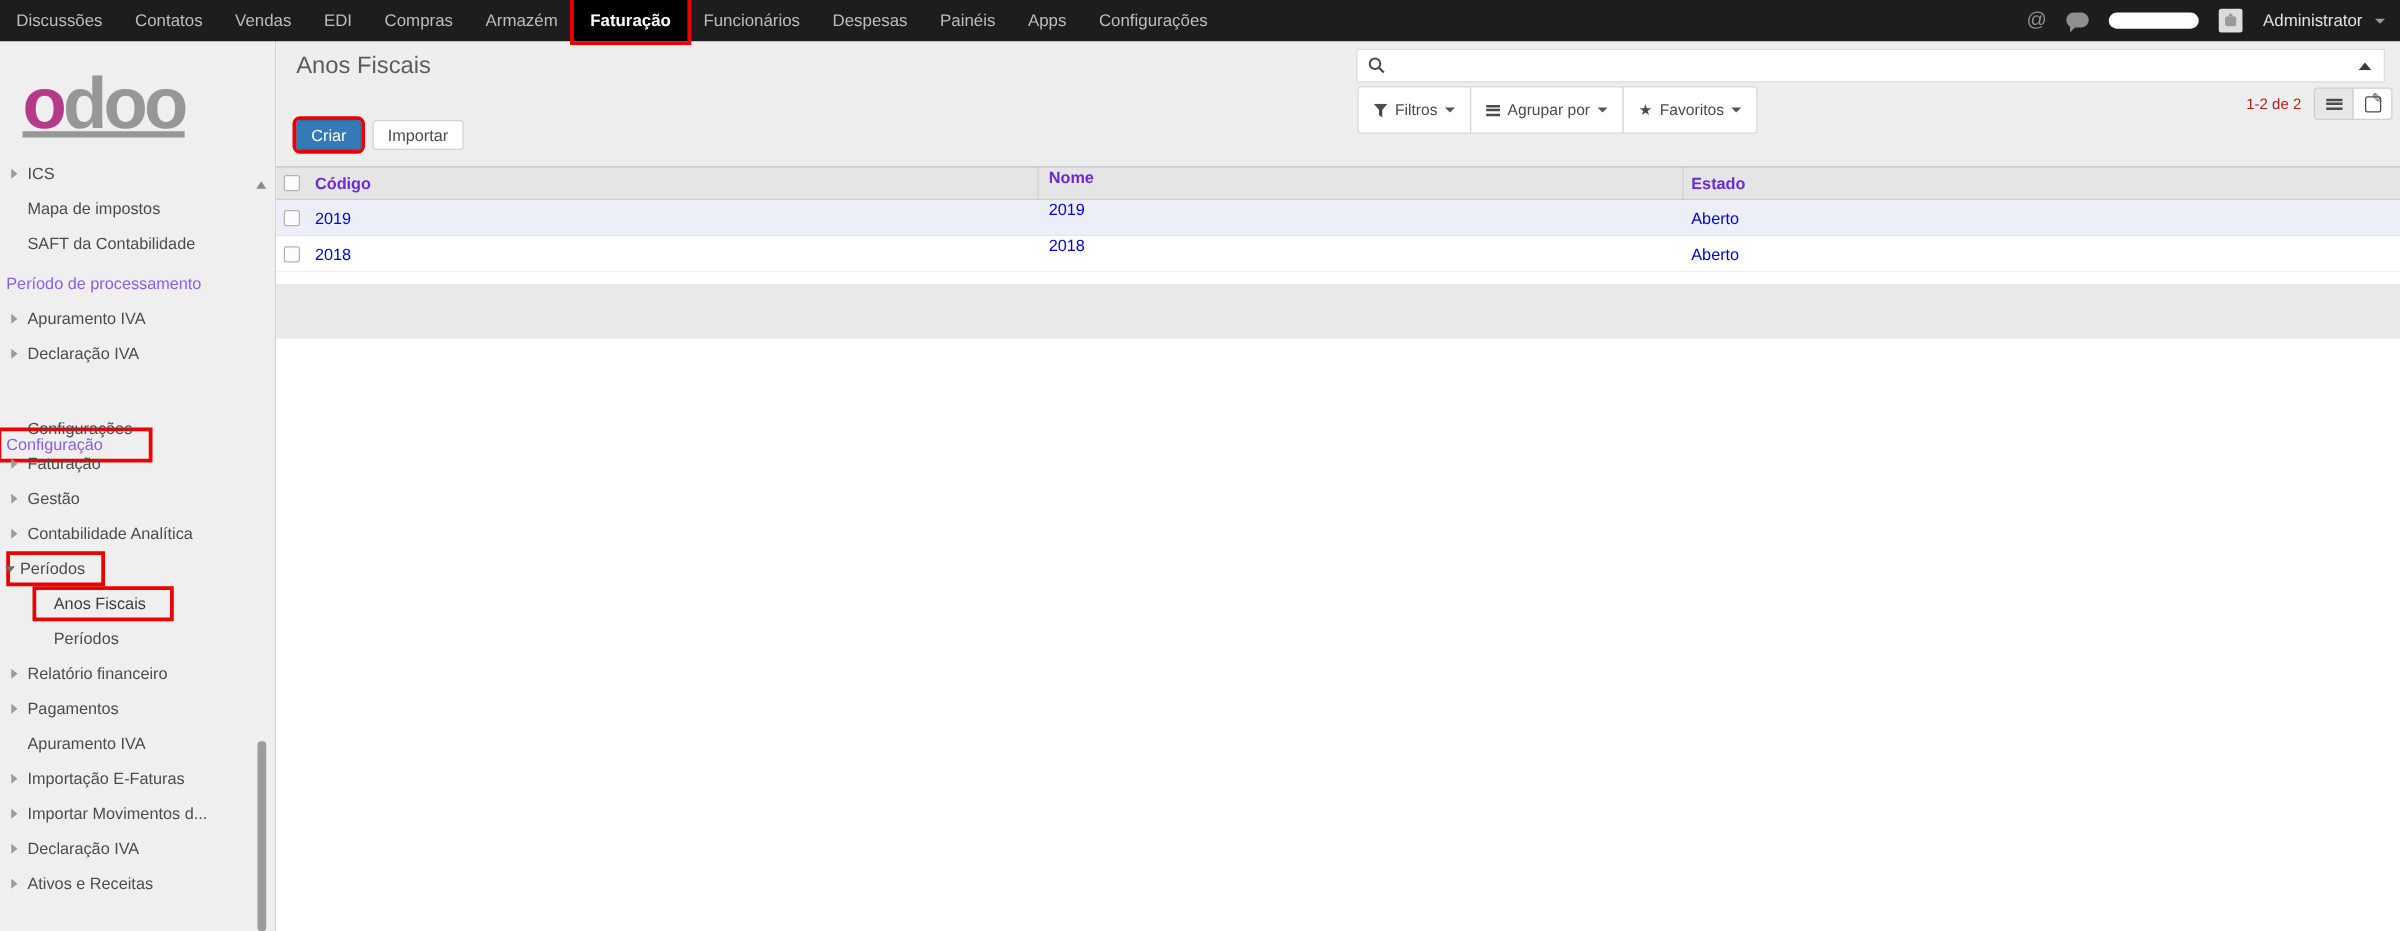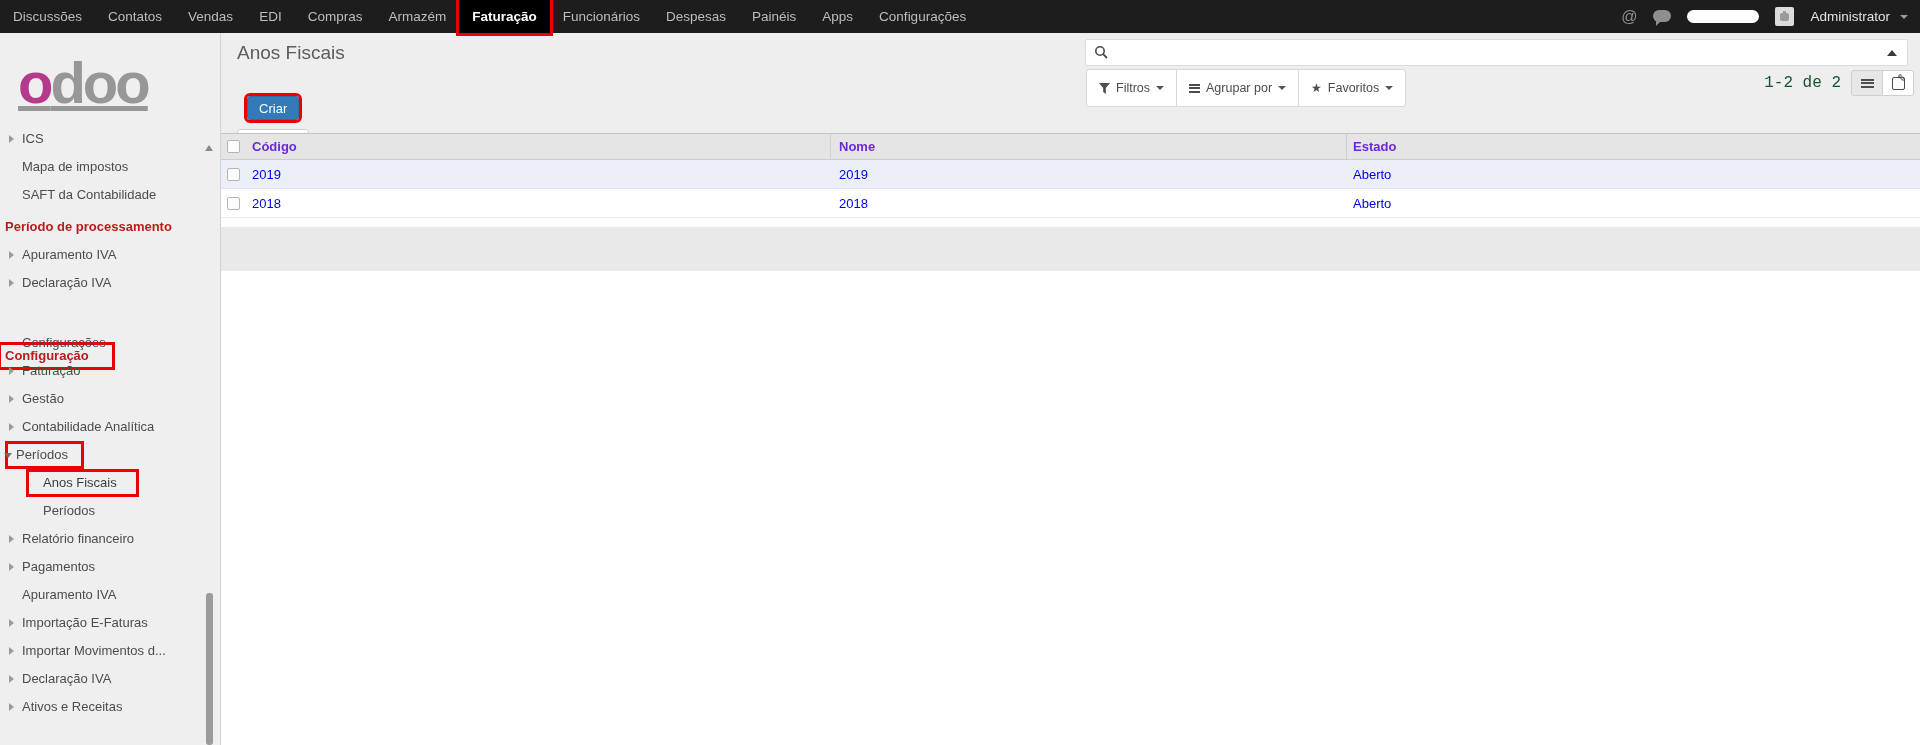--- a/index.html
+++ b/index.html
@@ -34,39 +34,39 @@
 
   
   .sidebar { position:absolute; top:33px; left:0; width:221px; height:712px;
     background:#f0eff0; border-right:1px solid #d2d2d2; overflow:hidden; }
   .logo { padding:10px 0 0 18px; height:92px; }
   .logo-text { font-size:58px; font-weight:bold; letter-spacing:-3px; color:#979797; line-height:80px;text-decoration:underline; }
   .logo-first { color:#b63a8c; }
   .nav { font-size:13px; color:#4c4c4c; }
   .nav-item { position:relative; height:28px; line-height:28px; padding-left:22px; cursor:pointer; white-space:nowrap; }
   .nav-item.sub { padding-left:43px; }
-  .nav-header { color:#b91c1c; font-weight:bold; height:28px; line-height:28px; padding-left:5px; margin-top:4px; }
+  .nav-header { color:#8b5cf6; font-weight:normal; height:28px; line-height:28px; padding-left:5px; margin-top:4px; }
   .mt-big { }
   .chev-r { position:absolute; left:9px; top:10px; width:0; height:0;
     border-top:4px solid transparent; border-bottom:4px solid transparent; border-left:5px solid #9c9c9c; }
   .chev-d { position:absolute; left:4px; top:12px; width:0; height:0;
     border-left:4px solid transparent; border-right:4px solid transparent; border-top:5px solid #6d6d6d; }
-  .annot-config { display:inline-block; line-height:22px; padding:0 23px 0 4px; margin-left:-4px;margin-top:44px; }
+  .annot-config { display:inline-block; line-height:22px; padding:0 37px 0 4px; margin-left:-4px;margin-top:44px; }
   .annot-periodos { display:inline-block; line-height:22px; padding:0 13px 0 8px; margin-left:-8px; }
   .annot-anos { display:inline-block; line-height:22px; padding:0 19px 0 14px; margin-left:-14px; color:#3c3c3c; }
   .scroll-up { position:absolute; top:112px; right:7px; width:0; height:0;
     border-left:4px solid transparent; border-right:4px solid transparent; border-bottom:6px solid #8a8a8a; }
   .scroll-thumb { position:absolute; right:7px; top:560px; width:7px; height:152px;
     background:#9b9b9b; border-radius:3px; }
 
   
   .content { position:absolute; left:221px; top:33px; width:1699px; height:712px; background:#fff; }
   .control-panel { position:relative; height:100px; background:#efeeee; }
   .page-title { position:absolute; left:16px; top:9px; font-size:19px; font-weight:normal; color:#5c5c5c; margin:0; }
-  .btn-row { position:absolute; left:16px; top:63px; display:flex; gap:9px; align-items:center;flex-direction:column; }
+  .btn-row { position:absolute; left:16px; top:63px; display:flex; gap:9px; align-items:center; }
   .btn { font-size:13px; height:24px; padding:0 11px; border-radius:3px; border:1px solid transparent;
     display:flex; align-items:center; cursor:pointer; }
   .btn-primary { background:#337ab7; border-color:#2e6da4; color:#fff; }
   .btn-default { background:#fff; border-color:#d2d2d2; color:#4c4c4c; }
 
   .searchview { position:absolute; left:864px; top:6px; width:823px; height:27px;
     background:#fff; border:1px solid #dcdcdc; border-radius:2px; display:flex; align-items:center; }
   .search-icon { margin-left:8px; display:flex; }
   .search-caret { margin-left:auto; margin-right:10px; width:0; height:0;
     border-left:5px solid transparent; border-right:5px solid transparent; border-bottom:6px solid #3a3a3a; cursor:pointer; }
@@ -76,21 +76,21 @@
     display:flex; align-items:center; gap:6px; font-size:12.5px; color:#4c4c4c; cursor:pointer; margin-left:-1px; }
   .fbtn:first-child { border-radius:3px 0 0 3px; margin-left:0; }
   .fbtn:last-child { border-radius:0 3px 3px 0; }
   .caret-dn { width:0; height:0; border-left:4px solid transparent; border-right:4px solid transparent;
     border-top:4px solid #555; }
   .bars-icon { width:11px; height:9px; border-top:2px solid #4c4c4c; border-bottom:2px solid #4c4c4c; position:relative; }
   .bars-icon::after { content:""; position:absolute; left:0; top:1.5px; width:11px; height:2px; background:#4c4c4c; }
   .star-icon { font-size:12px; color:#4c4c4c; line-height:1; }
 
   .pager-area { position:absolute; top:37px; right:6px; display:flex; align-items:center; gap:10px; }
-  .pager-text { font-size:16px; color:#14532d;font-family:Liberation Mono, monospace; }
+  .pager-text { font-size:12px; color:#b91c1c; }
   .switcher { display:flex; }
   .sw-btn { width:32px; height:26px; background:#fff; border:1px solid #cfcfcf; margin-left:-1px;
     display:flex; align-items:center; justify-content:center; cursor:pointer; }
   .sw-btn:first-child { border-radius:3px 0 0 3px; margin-left:0; }
   .sw-btn:last-child { border-radius:0 3px 3px 0; }
   .sw-btn.active { background:#e7e7e7; }
   .list-icon { width:13px; height:9px; border-top:2px solid #4c4c4c; border-bottom:2px solid #4c4c4c; position:relative; }
   .list-icon::after { content:""; position:absolute; left:0; top:1.5px; width:13px; height:2px; background:#4c4c4c; }
   .edit-icon { width:13px; height:13px; border:1px solid #4c4c4c; border-radius:2px; position:relative; }
   .edit-icon::after { content:"\270E"; position:absolute; right:-3px; top:-6px; font-size:11px; color:#4c4c4c; }
@@ -98,21 +98,21 @@
   
   .list-table { position:absolute; top:100px; left:0; width:1699px; }
   .thead { display:flex; height:27px; align-items:center; background:#e6e5e5;
     border-top:1px solid #c2c2c2; border-bottom:1px solid #cdcdcd;
     font-size:13px; font-weight:bold; color:#6d28d9; }
   .trow { display:flex; height:29px; align-items:center; font-size:13px; color:#4c4c4c;
     background:#fff; border-bottom:1px solid #ececec; }
   .trow.odd { background:#edeff8; border-bottom:1px solid #e1e3f0; }
   .col-sel { width:26px; display:flex; align-items:center; padding-left:6px; align-self:stretch; }
   .col-codigo { width:584px; padding-left:5px; align-self:stretch; display:flex; align-items:center; }
-  .col-nome { width:516px; padding-left:8px; align-self:stretch; display:flex; align-items:center; }
+  .col-nome { width:516px; padding-left:8px; align-self:stretch; display:flex; }
   .col-estado { flex:1; padding-left:6px; align-self:stretch; display:flex; align-items:center;text-align:center; }
   .thead .col-codigo, .thead .col-nome { border-right:1px solid #cfcfcf; }
   .checkbox { width:13px; height:13px; background:#fcfcfc; border:1px solid #b5b5b5; border-radius:2px; cursor:pointer; }
   .cell-link { color:#0000e6; cursor:pointer; }
   .white-strip { height:9px; background:#fff; }
   .gray-band { height:44px; background:#eae9e9; }
 </style>
 </head>
 <body>
 

